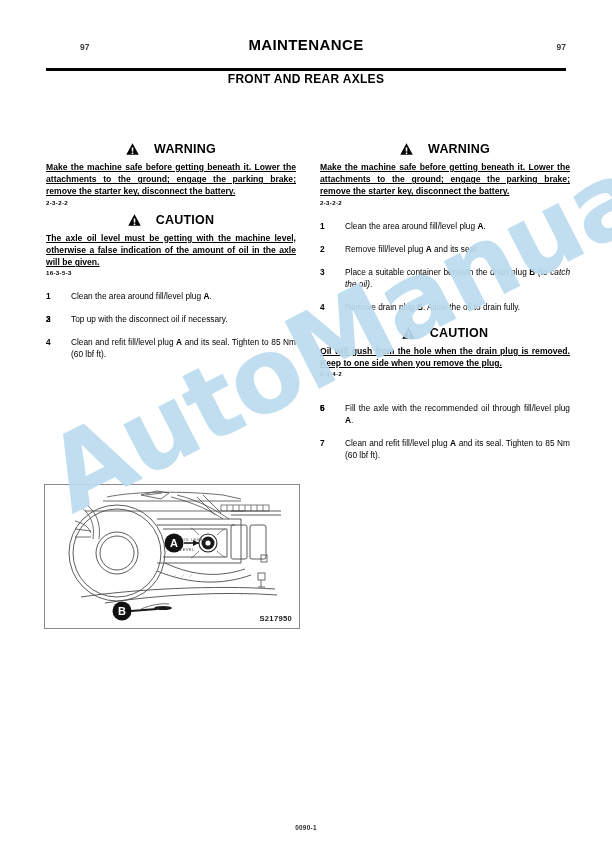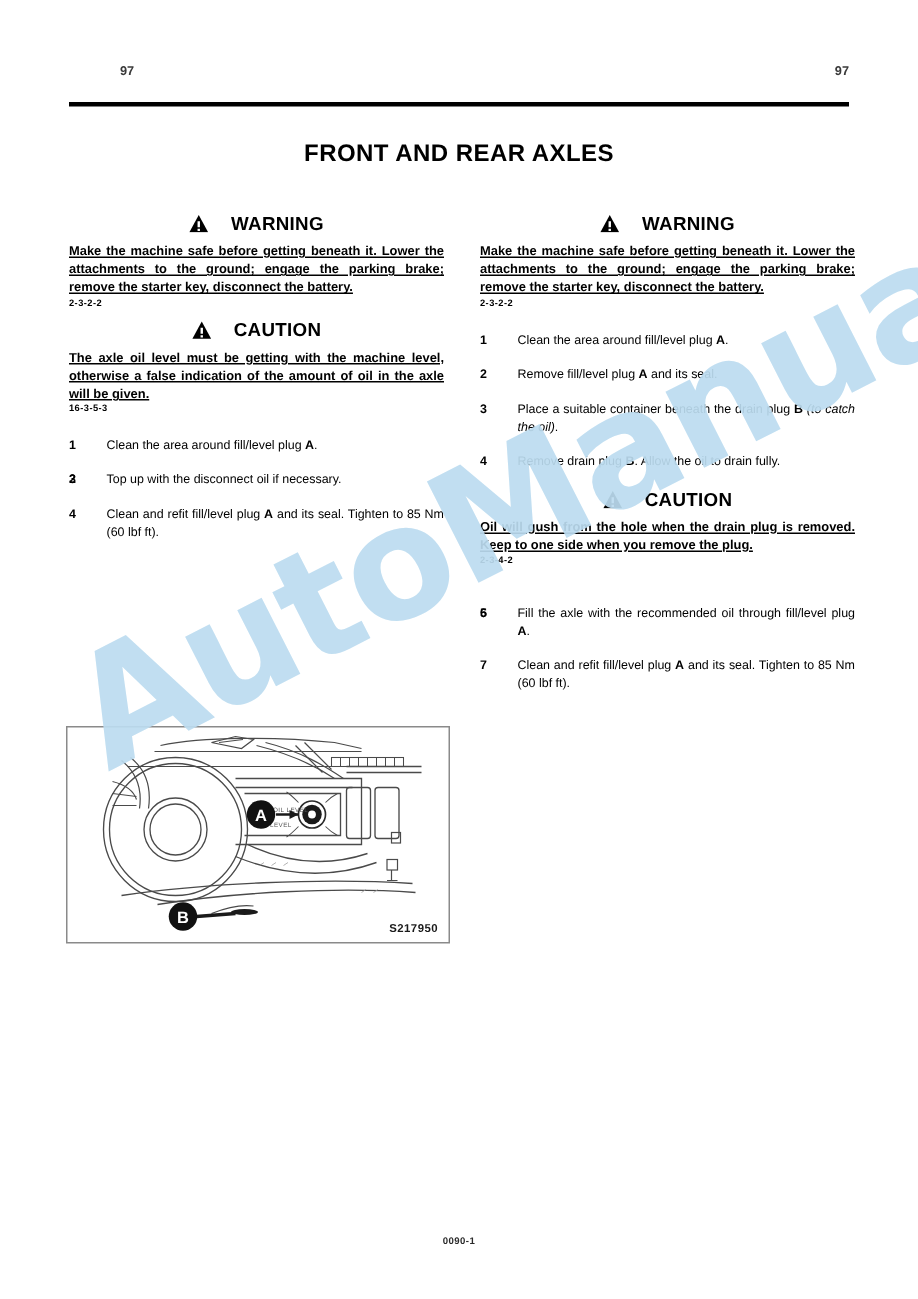--- a/index.html
+++ b/index.html
@@ -81,24 +81,24 @@
     left: 46px;
     top: 68px;
     width: 520px;
     height: 3px;
     background: #000000;
   }
 
   .section-title {
     position: absolute;
     left: 46px;
-    top: 94px;
+    top: 72px;
     width: 520px;
     text-align: center;
-    font-size: 16px;
+    font-size: 12px;
     font-weight: bold;
     letter-spacing: 0.3px;
   }
 
   
   .col {
     position: absolute;
     top: 142px;
     width: 250px;
   }
@@ -214,20 +214,21 @@
     color: #2a2a2a;
   }
 </style>
 </head>
 <body>
 
 <div class="page">
 
   <div class="running-head">
     <span class="folio left">97</span>
+    <span class="head-title">MAINTENANCE</span>
     <span class="folio right">97</span>
   </div>
   <div class="head-rule"></div>
   <div class="section-title">FRONT AND REAR AXLES</div>
 
   <div class="col col-left">
 
 
     <div class="hazard">
       <div class="hazard-banner">

